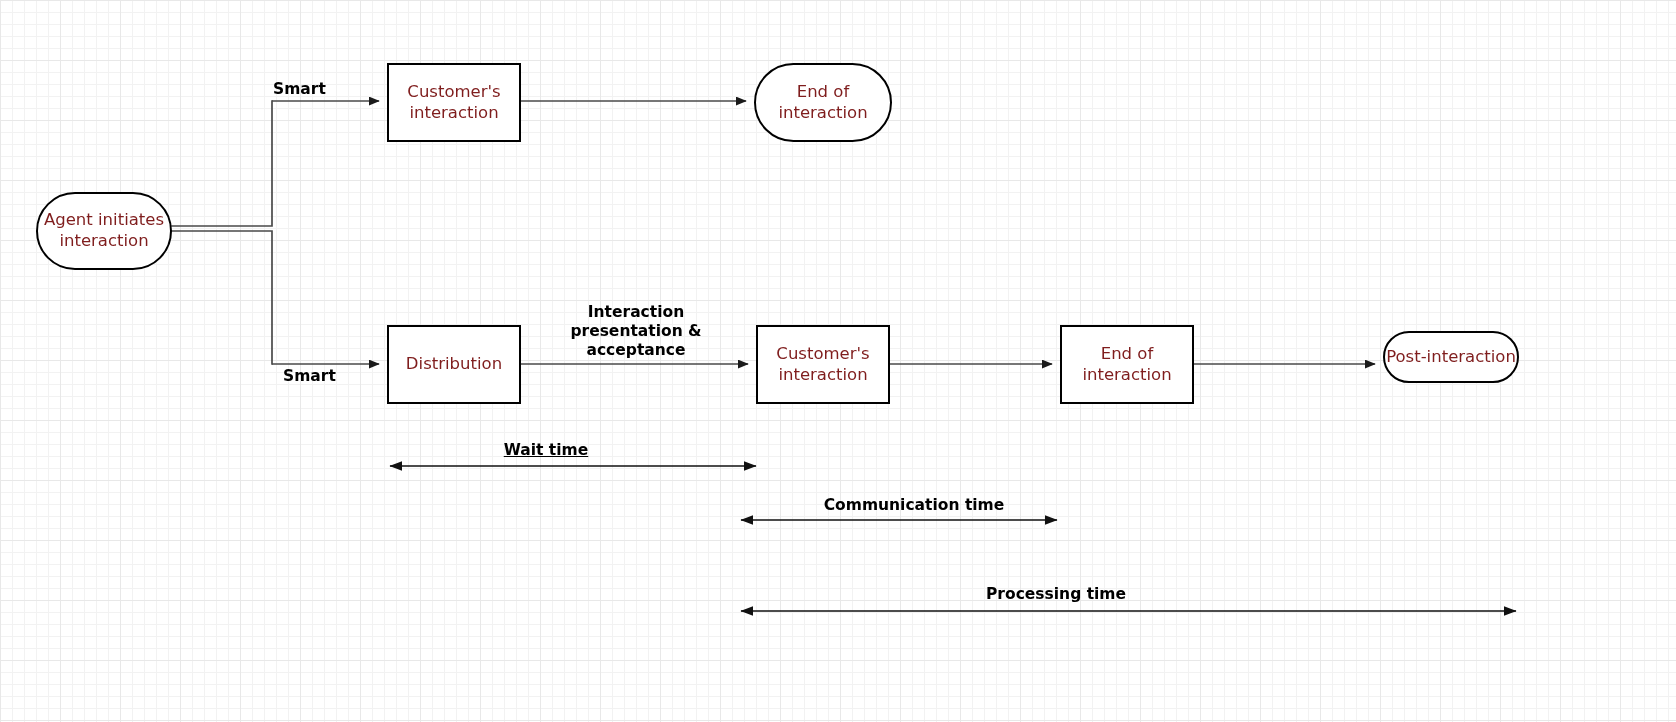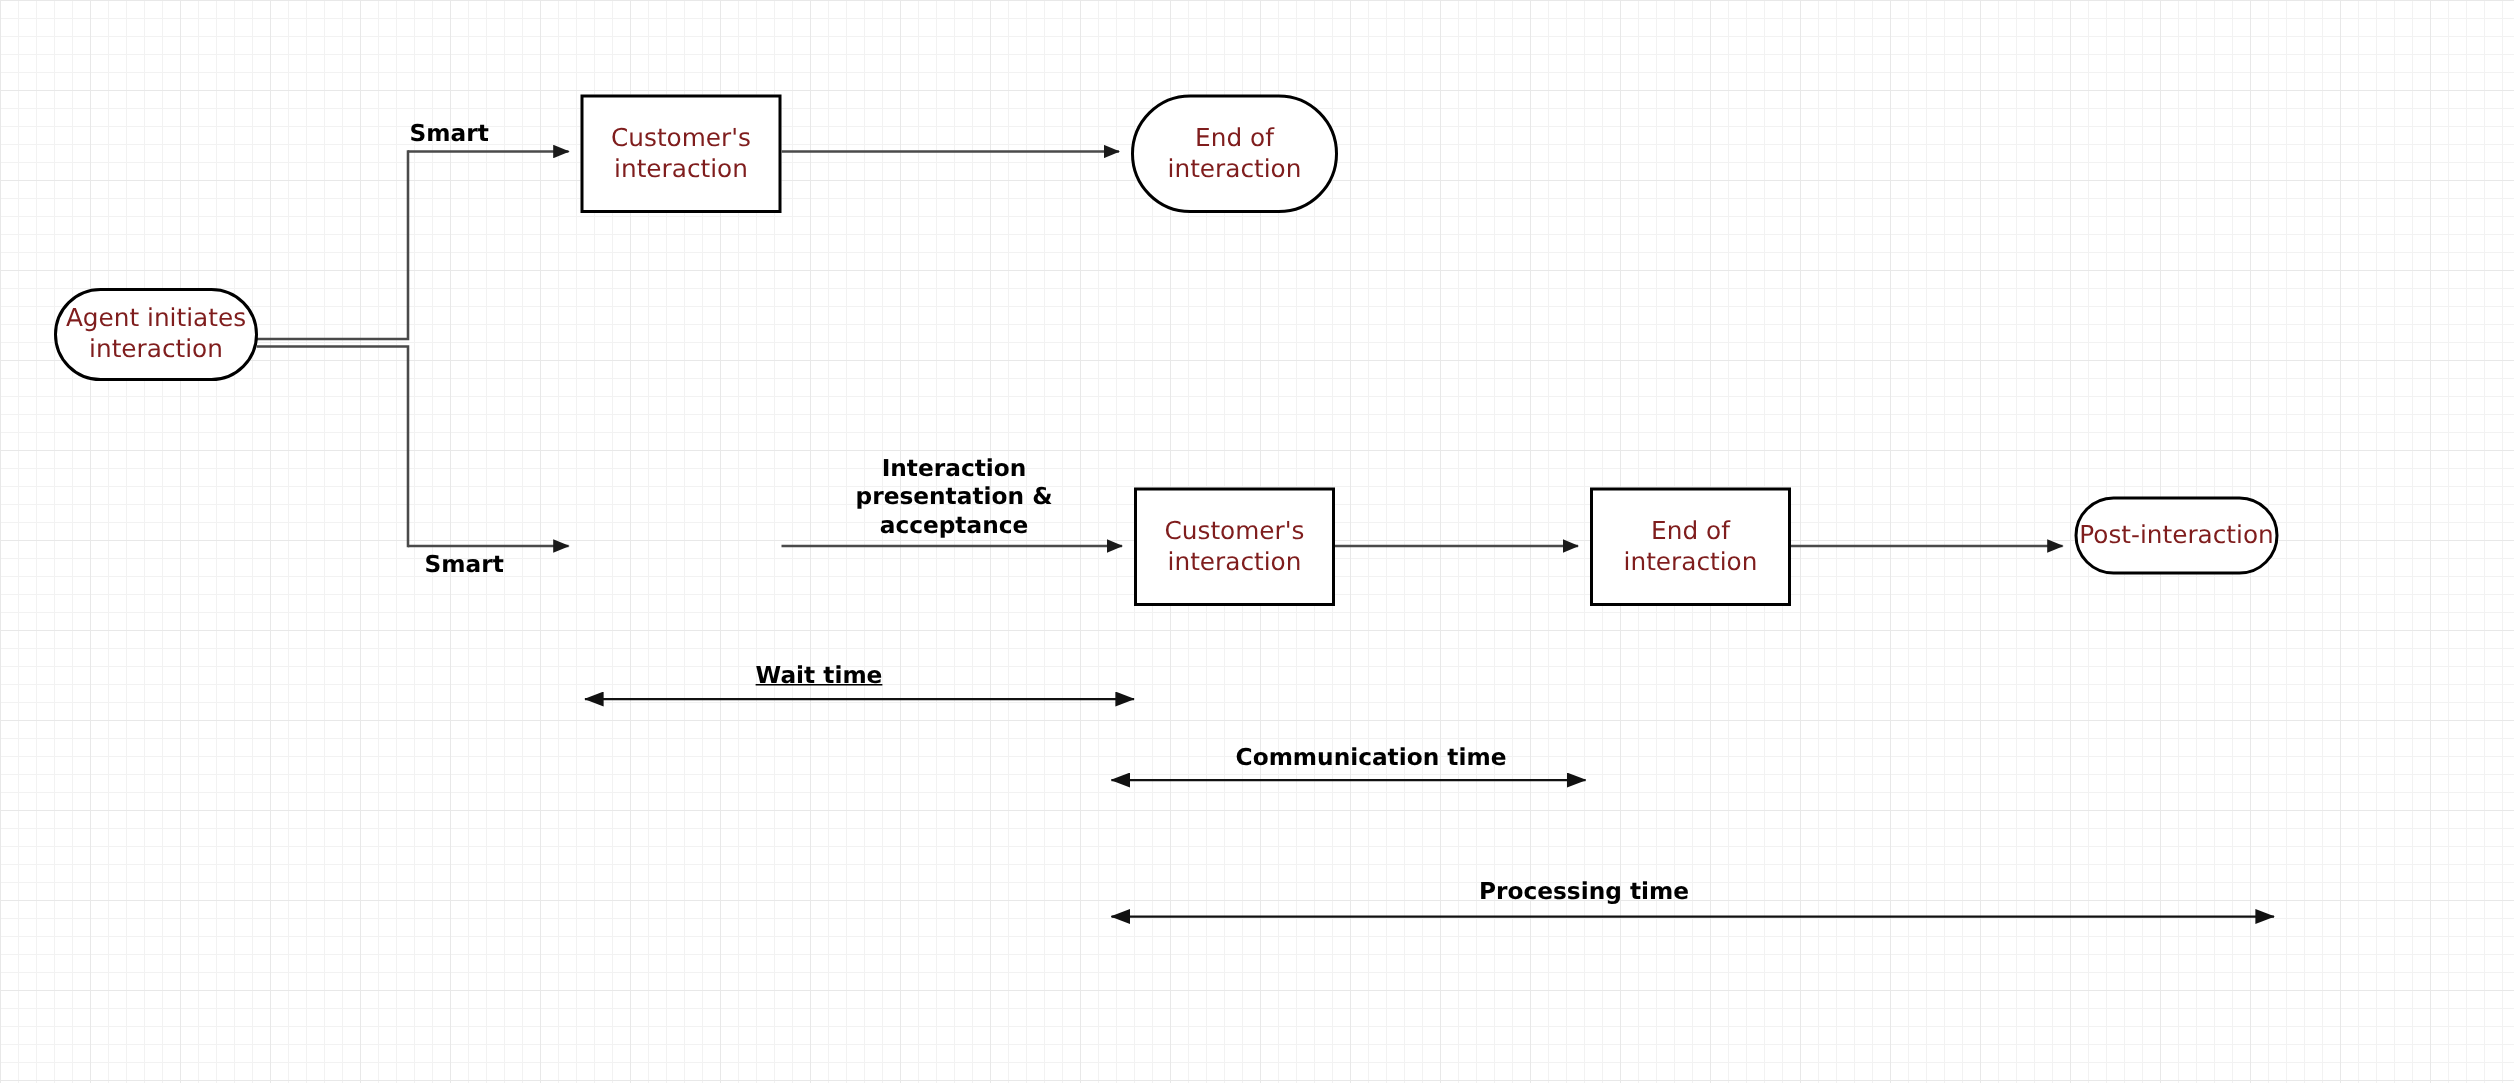--- a/index.html
+++ b/index.html
@@ -107,26 +107,27 @@
       <path d="M1194,364 L1375,364" marker-end="url(#arrowEnd)"></path>
     </g>
 
     <g id="measure-lines" stroke="#111111" stroke-width="1.5" fill="none">
         <line x1="390" y1="466" x2="756" y2="466" marker-start="url(#arrowStartThin)" marker-end="url(#arrowEndThin)"></line>
         <line x1="741" y1="520" x2="1057" y2="520" marker-start="url(#arrowStartThin)" marker-end="url(#arrowEndThin)"></line>
         <line x1="741" y1="611" x2="1516" y2="611" marker-start="url(#arrowStartThin)" marker-end="url(#arrowEndThin)"></line>
       </g>
   </svg>
 
-  <div class="node terminator" style="left: 36px; top: 192px; width: 136px; height: 62px;">Agent initiates
+  <div class="node terminator" style="left: 36px; top: 192px; width: 136px; height: 78px;">Agent initiates
 interaction</div>
   <div class="node process" style="left: 387px; top: 63px; width: 134px; height: 79px;">Customer's
 interaction</div>
   <div class="node terminator" style="left: 754px; top: 63px; width: 138px; height: 79px;">End of
 interaction</div>
+  <div class="node process" style="left: 387px; top: 325px; width: 134px; height: 79px;">Distribution</div>
   <div class="node process" style="left: 756px; top: 325px; width: 134px; height: 79px;">Customer's
 interaction</div>
   <div class="node process" style="left: 1060px; top: 325px; width: 134px; height: 79px;">End of
 interaction</div>
   <div class="node terminator" style="left: 1383px; top: 331px; width: 136px; height: 52px;">Post-interaction</div>
 
   <div class="edge-label" style="left: 273px; top: 80px;">Smart</div>
   <div class="edge-label" style="left: 273px; top: 367px; margin-left: 10px;">Smart</div>
   <div class="edge-label" style="left: 555px; top: 303px; width: 162px;">Interaction
 presentation &amp;

